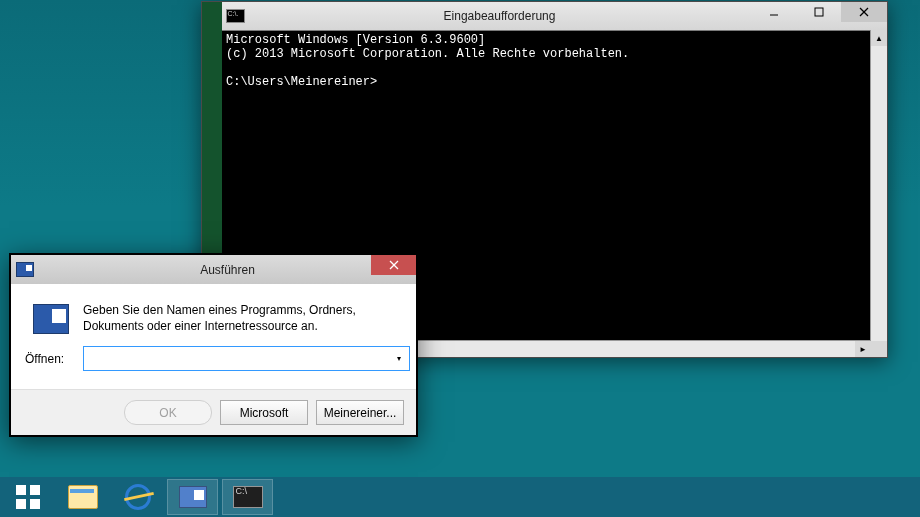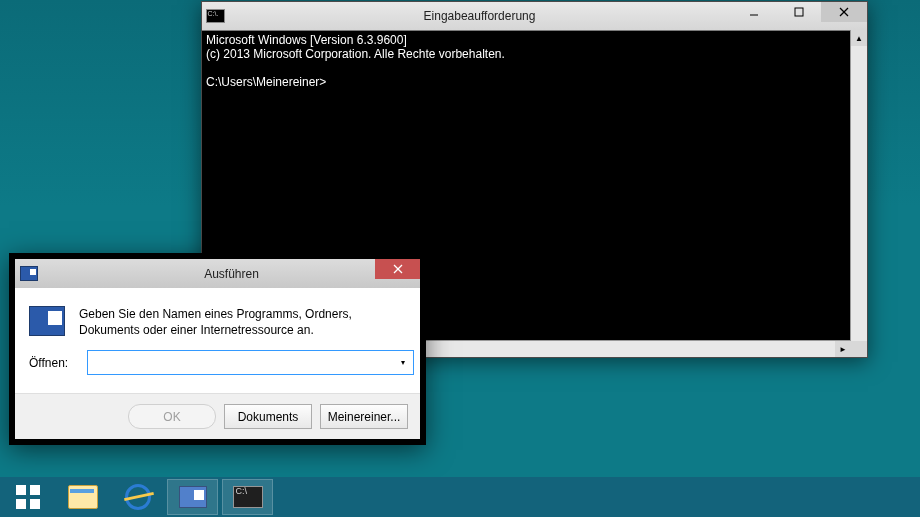--- a/index.html
+++ b/index.html
@@ -16,20 +16,21 @@
   
   .cmd-window {
     position: absolute;
     left: 201px;
     top: 1px;
     width: 665px;
     height: 355px;
     background: #14532d;
     border: 1px solid #4a4a4a;
     box-shadow: 0 4px 20px rgba(0,0,0,0.5);
+    padding-left: 20px;
   }
   .cmd-titlebar {
     height: 28px;
     background: linear-gradient(#e8e8e8, #d6d6d6);
     display: flex;
     align-items: center;
     border-bottom: 1px solid #7a7a7a;
     position: relative;
   }
   .cmd-titlebar .icon-box {
@@ -71,21 +72,21 @@
   }
   .win-btn.close {
     background: #c8c8c8;
     width: 46px;
   }
   .win-btn svg { display: block; }
 
   .cmd-body {
     background: #000;
     color: #ffffff;
-    font-family: Liberation Sans, sans-serif;
+    font-family: Liberation Mono, monospace;
     font-size: 12px;
     line-height: 14px;
     padding: 2px 4px;
     height: calc(100% - 28px - 16px);
     overflow: hidden;
     white-space: pre;
     position: relative;
   }
   .cmd-scroll {
     position: absolute;
@@ -135,21 +136,21 @@
     background: #d8d8d8;
   }
 
   
   .run-window {
     position: absolute;
     left: 9px;
     top: 253px;
     width: 405px;
     background: #fff;
-    border: 6px solid #000000;
+    border: 2px solid #000000;
     box-shadow: 0 5px 25px rgba(0,0,0,0.55);
   }
   .run-titlebar {
     height: 29px;
     background: linear-gradient(#dcdcdc, #c8c8c8);
     display: flex;
     align-items: center;
     position: relative;
   }
   .run-titlebar .icon-box {
@@ -192,21 +193,22 @@
     position: absolute;
     right: 0;
     top: 0;
     height: 20px;
   }
 
   .run-body {
     padding: 18px 14px 6px 14px;
     display: flex;
     gap: 14px;
-    align-items: flex-start;
+    align-items: flex-end;
+    margin-left: 8px;
   }
   .run-body .big-icon {
     width: 34px;
     height: 28px;
     background: #2b5aaa;
     border: 1px solid #1d3a6b;
     position: relative;
     flex-shrink: 0;
   }
   .run-body .big-icon::after {
@@ -452,21 +454,21 @@
   </div>
   <div class="run-input-row">
     <label>Öffnen:</label>
     <div class="run-combo">
       <span></span>
       <div class="drop">▾</div>
     </div>
   </div>
   <div class="run-buttons">
     <div class="btn disabled">OK</div>
-    <div class="btn">Dokuments</div>
+    <div class="btn">Microsoft</div>
     <div class="btn">Meinereiner...</div>
   </div>
 </div>
 
 <div class="taskbar">
   <div class="task-item" title="Start">
     <div class="start-icon">
       <span></span>
         <span></span>
         <span></span>

